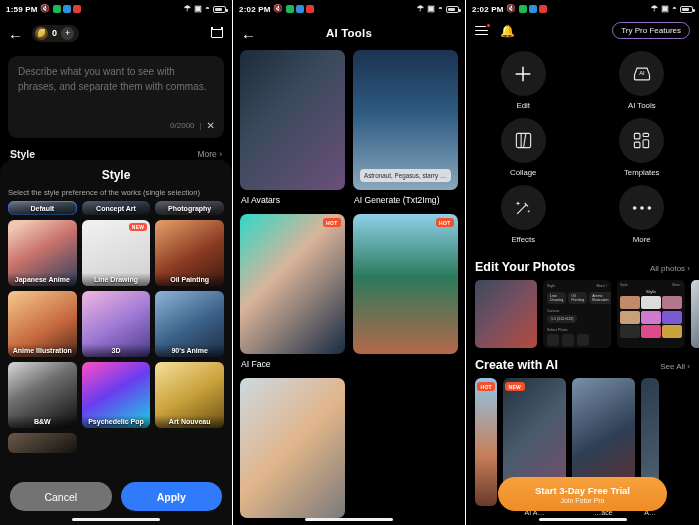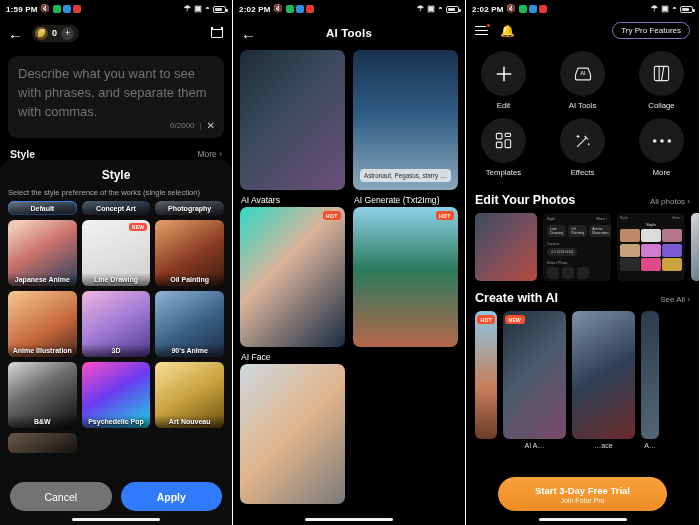--- a/index.html
+++ b/index.html
@@ -59,21 +59,21 @@
   .hist-icon{margin-left:auto;width:14px;height:12px;position:relative;}
   .hist-icon i{position:absolute;border:1.2px solid #fff;}
   .hist-box{left:1px;top:2px;width:12px;height:9px;border-radius:1px;}
   .hist-l{left:1px;top:0;width:2px;height:3px;border-bottom:none !important;}
   .hist-r{right:1px;top:0;width:2px;height:3px;border-bottom:none !important;}
 
   .prompt-box{
     margin:8px 8px 0;background:#151515;border-radius:9px;height:82px;
     padding:9px 10px;position:relative;
   }
-  .prompt-ph{color:#737373;font-size:13px;line-height:1.45;}
+  .prompt-ph{color:#737373;font-size:10px;line-height:1.45;}
   .prompt-foot{
     position:absolute;right:9px;bottom:7px;display:flex;align-items:center;gap:5px;
     color:#7c7c7c;font-size:8px;
   }
   .prompt-foot .bar{color:#5b5b5b;}
   .prompt-foot .x{font-size:10px;color:#c9c9c9;}
 
   .style-row{
     display:flex;align-items:center;justify-content:space-between;
     padding:10px 10px 0;color:#ededed;font-size:10.5px;font-weight:bold;
@@ -112,21 +112,21 @@
     display:flex;gap:9px;padding:8px 10px 14px;background:#0d0d0d;
   }
   .btn{
     flex:1;height:29px;border-radius:15px;display:flex;align-items:center;justify-content:center;
     font-size:10.5px;color:#fff;
   }
   .btn-cancel{background:#737373;}
   .btn-apply{background:#2f7bfb;font-weight:bold;}
 
   
-  .tools-grid{padding:2px 7px;display:grid;grid-template-columns:1fr 1fr;gap:2px 8px;}
+  .tools-grid{padding:2px 7px;display:grid;grid-template-columns:1fr 1fr;gap:9px 8px;}
   .tool-card{display:flex;flex-direction:column;}
   .tool-thumb{height:140px;border-radius:7px;overflow:hidden;position:relative;background:#181818;}
   .tool-label{color:#fff;font-size:8.6px;padding:5px 1px 0;display:flex;align-items:center;gap:3px;}
   .diamond{color:#f2c43c;font-size:7px;}
   .badge-hot{
     position:absolute;top:4px;right:4px;background:#f4502b;color:#fff;
     font-size:5px;font-weight:bold;border-radius:3px;padding:1.5px 3.5px;letter-spacing:.3px;
   }
   .prompt-chip{
     position:absolute;left:7px;right:7px;bottom:8px;background:rgba(235,235,235,.82);
@@ -140,21 +140,21 @@
   .menu-ic i{position:absolute;left:0;height:1.6px;background:#fff;border-radius:1px;}
   .menu-ic i:nth-child(1){top:0;width:11px;}
   .menu-ic i:nth-child(2){top:4px;width:13px;}
   .menu-ic i:nth-child(3){top:8px;width:13px;}
   .menu-ic .dot{position:absolute;top:-2px;right:-2px;width:3px;height:3px;border-radius:50%;background:#ff3b30;}
   .bell{font-size:12px;color:#fff;line-height:1;}
   .pro-btn{
     margin-left:auto;border:1px solid #8d6fc4;border-radius:11px;
     padding:3px 8px;color:#efefef;font-size:8px;white-space:nowrap;
   }
-  .fn-grid{display:grid;grid-template-columns:repeat(3,1fr);gap:8px 16px;padding:12px 6px 6px;}
+  .fn-grid{display:grid;grid-template-columns:repeat(2,1fr);gap:8px 16px;padding:12px 6px 6px;}
   .fn{display:flex;flex-direction:column;align-items:center;gap:5px;}
   .fn-circle{
     width:45px;height:45px;border-radius:50%;background:#1b1b1b;
     display:flex;align-items:center;justify-content:center;color:#e9e9e9;
   }
   .fn-label{color:#e4e4e4;font-size:7.8px;}
   .sec-head{
     display:flex;align-items:baseline;justify-content:space-between;
     padding:10px 9px 6px;
   }

